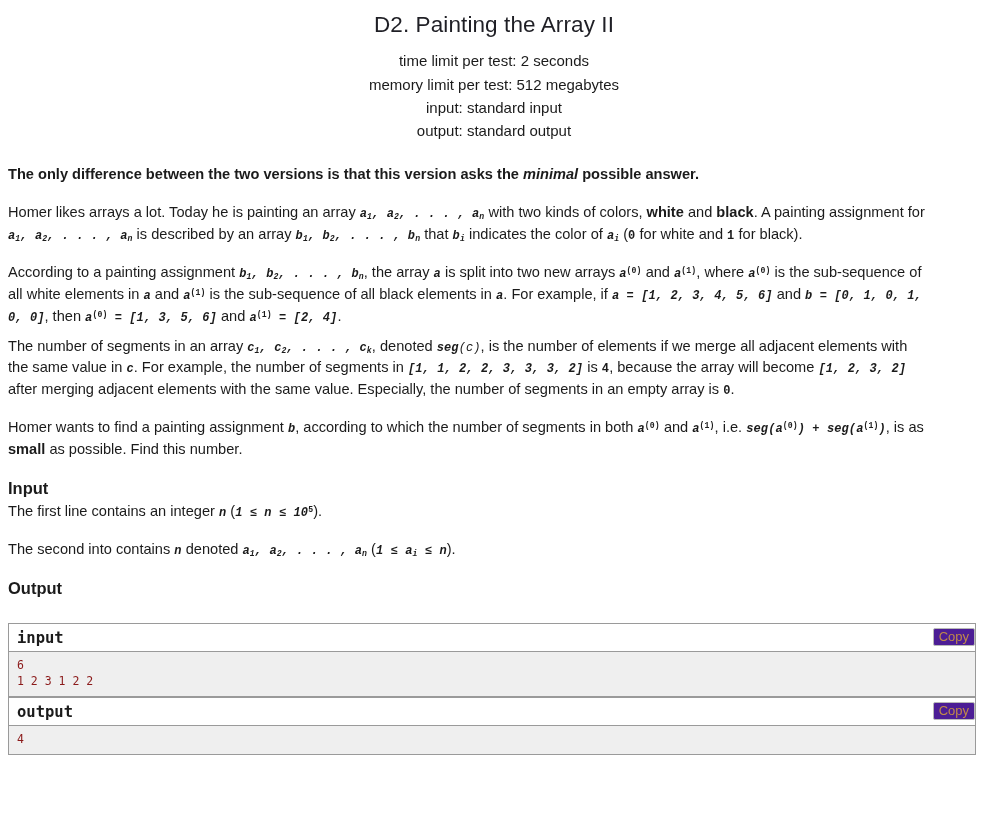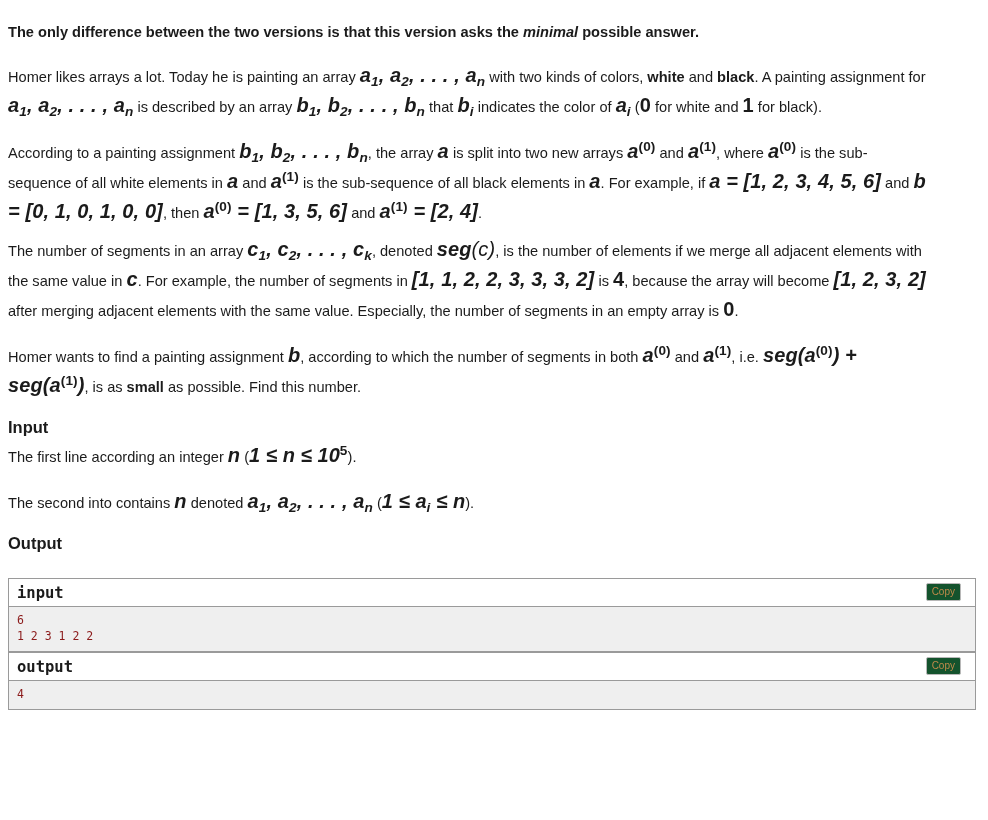--- a/index.html
+++ b/index.html
@@ -56,23 +56,23 @@
   .gap {
     height: 16px;
   }
   .gap-sm { height: 8px; }
 
   b, strong { font-weight: bold; }
   i, em { font-style: italic; }
 
   
   .m {
-    font-family: Liberation Sans, sans-serif;
+    font-family: Liberation Mono, monospace;
     font-style: italic;
-    font-size: 20px;
+    font-size: 12px;
     letter-spacing: 0.1px;
   }
   .m .up {
     font-style: normal;
   }
   .m sub {
     font-size: 0.68em;
     font-style: italic;
     vertical-align: -0.28em;
     line-height: 0;
@@ -120,28 +120,28 @@
   }
   .sample-head .title {
     font-family: "DejaVu Sans Mono", "Liberation Mono", monospace;
     font-size: 15.5px;
     font-weight: bold;
     color: #1b1b1b;
     line-height: 18px;
   }
   .copy-btn {
     position: absolute;
-    right: 14px;
+    right: 0;
     top: 4px;
     font-family: "Liberation Sans", sans-serif;
-    font-size: 10px;
+    font-size: 13px;
     color: #c08a4a;
     border: 1px solid #b8b8b8;
     border-radius: 2px;
-    background: #14532d;
+    background: #4c1d95;
     padding: 1px 5px 2px 5px;
     line-height: 13px;
     cursor: pointer;
   }
   .sample-pre {
     background: #efefef;
     margin: 0;
     padding: 5px 8px 7px 8px;
     font-family: "DejaVu Sans Mono", "Liberation Mono", monospace;
     font-size: 11.5px;
@@ -150,20 +150,27 @@
     white-space: pre;
     border-bottom: 1px solid #9a9a9a;
   }
   .sample-pre.nob { border-bottom: none; }
 </style>
 </head>
 <body>
 
 <div class="page">
 
+  <div class="problem-header">
+    <div class="problem-title">D2. Painting the Array II</div>
+    <div class="limit-line">time limit per test: 2 seconds</div>
+    <div class="limit-line">memory limit per test: 512 megabytes</div>
+    <div class="limit-line">input: standard input</div>
+    <div class="limit-line">output: standard output</div>
+  </div>
 
   <div class="gap" style="height:22px"></div>
 
   <div class="content">
 
     <p class="stmt"><b><span>The only difference between the two versions is that this version asks the </span><i>minimal</i><span> possible answer.</span></b></p>
 
     <div class="gap"></div>
 
     <p class="stmt"><span>Homer likes arrays a lot. Today he is painting an array </span><span class="m mb">a<sub>1</sub>, a<sub>2</sub>, . . . , a<sub>n</sub></span><span> with two kinds of colors, </span><b>white</b><span> and </span><b>black</b><span>. A painting assignment for </span><span class="m mb">a<sub>1</sub>, a<sub>2</sub>, . . . , a<sub>n</sub></span><span> is described by an array </span><span class="m mb">b<sub>1</sub>, b<sub>2</sub>, . . . , b<sub>n</sub></span><span> that </span><span class="m mb">b<sub>i</sub></span><span> indicates the color of </span><span class="m mb">a<sub>i</sub></span><span> (</span><span class="m mb"><span class="up">0</span></span><span> for white and </span><span class="m mb"><span class="up">1</span></span><span> for black).</span></p>
@@ -176,21 +183,21 @@
 
     <p class="stmt"><span>The number of segments in an array </span><span class="m mb">c<sub>1</sub>, c<sub>2</sub>, . . . , c<sub>k</sub></span><span>, denoted </span><span class="m mb"><span>seg</span></span><span class="m">(c)</span><span>, is the number of elements if we merge all adjacent elements with the same value in </span><span class="m mb">c</span><span>. For example, the number of segments in </span><span class="m mb">[1, 1, 2, 2, 3, 3, 3, 2]</span><span> is </span><span class="m mb"><span class="up">4</span></span><span>, because the array will become </span><span class="m mb">[1, 2, 3, 2]</span><span> after merging adjacent elements with the same value. Especially, the number of segments in an empty array is </span><span class="m mb"><span class="up">0</span></span><span>.</span></p>
 
     <div class="gap"></div>
 
     <p class="stmt"><span>Homer wants to find a painting assignment </span><span class="m mb">b</span><span>, according to which the number of segments in both </span><span class="m mb">a<sup>(0)</sup></span><span> and </span><span class="m mb">a<sup>(1)</sup></span><span>, i.e. </span><span class="m mb">seg(a<sup>(0)</sup>) + seg(a<sup>(1)</sup>)</span><span>, is as </span><b>small</b><span> as possible. Find this number.</span></p>
 
     <div class="gap"></div>
 
     <div class="section-title">Input</div>
-    <p class="stmt"><span>The first line according an integer </span><span class="m mb">n</span><span> (</span><span class="m mb"><span>1 ≤ n ≤ 10</span><sup>5</sup></span><span>).</span></p>
+    <p class="stmt"><span>The first line contains an integer </span><span class="m mb">n</span><span> (</span><span class="m mb"><span>1 ≤ n ≤ 10</span><sup>5</sup></span><span>).</span></p>
 
     <div class="gap"></div>
 
     <p class="stmt"><span>The second into contains </span><span class="m mb">n</span><span> denoted </span><span class="m mb">a<sub>1</sub>, a<sub>2</sub>, . . . , a<sub>n</sub></span><span> (</span><span class="m mb"><span>1 ≤ a</span><sub>i</sub><span> ≤ n</span></span><span>).</span></p>
 
     <div class="gap"></div>
 
     <div class="section-title">Output</div>
 
     <div class="gap"></div>

